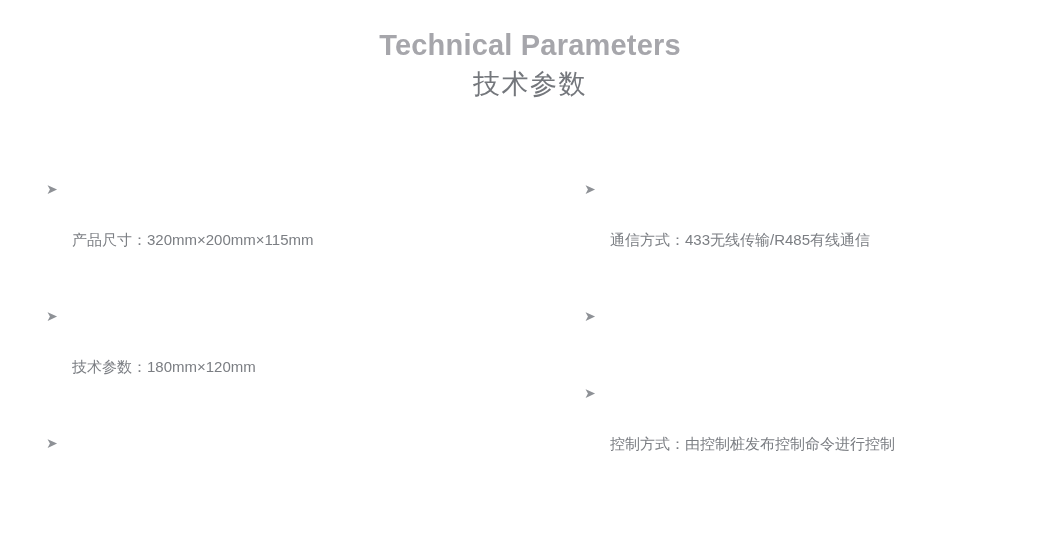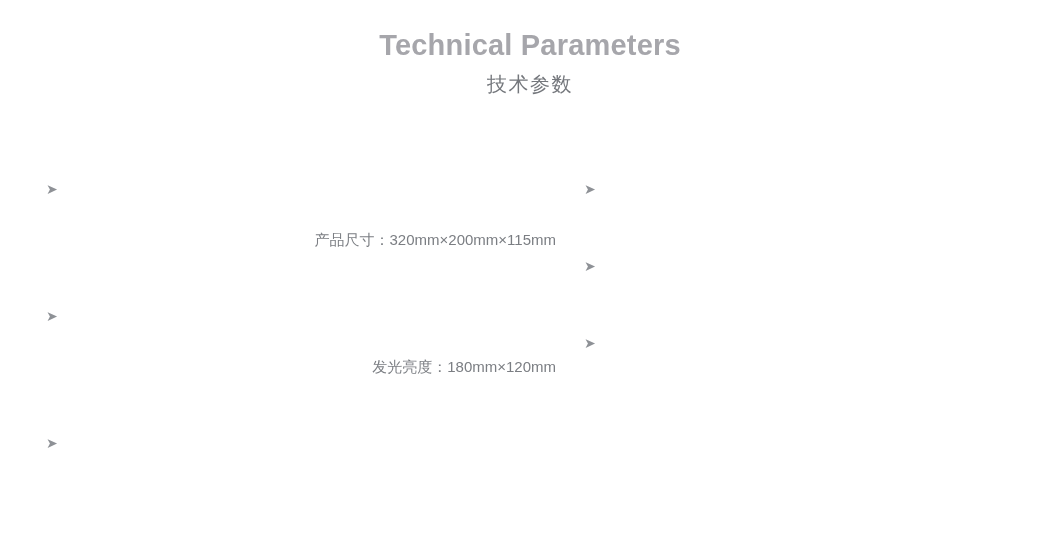--- a/index.html
+++ b/index.html
@@ -27,21 +27,21 @@
   }
   .title-en {
     font-size: 29px;
     font-weight: bold;
     color: #a6a6ab;
     letter-spacing: 0.2px;
     line-height: 34px;
     margin: 0;
   }
   .title-cn {
-    font-size: 20px;
+    font-size: 27px;
     font-weight: normal;
     color: #74777c;
     letter-spacing: 1.5px;
     line-height: 36px;
     margin: 4px 0 0 0;
   }
 
   
   .specs {
     position: absolute;
@@ -75,21 +75,20 @@
     top: 0;
     width: 18px;
     font-size: 14px;
     line-height: 25px;
     color: #8e9196;
     text-align: left;
     user-select: none;
   }
   .spec-text {
     display: block;
-    text-align: right;
   }
 </style>
 </head>
 <body>
 
 <div class="header">
   <h1 class="title-en">Technical Parameters</h1>
   <h2 class="title-cn">技术参数</h2>
 </div>
 
@@ -97,38 +96,40 @@
 
   <div class="col col-left">
 
     <div class="spec-item">
       <span class="bullet">➤</span>
       <span class="spec-text">产品尺寸：320mm×200mm×115mm</span>
     </div>
 
     <div class="spec-item">
       <span class="bullet">➤</span>
-      <span class="spec-text">发光亮度：180mm×120mm</span>
+      <span class="spec-text">技术参数：180mm×120mm</span>
     </div>
 
     <div class="spec-item">
       <span class="bullet">➤</span>
     </div>
 
   </div>
 
   <div class="col col-right">
 
     <div class="spec-item">
       <span class="bullet">➤</span>
+      <span class="spec-text">通信方式：433无线传输/R485有线通信</span>
     </div>
 
     <div class="spec-item">
       <span class="bullet">➤</span>
     </div>
 
     <div class="spec-item">
       <span class="bullet">➤</span>
+      <span class="spec-text">控制方式：由控制桩发布控制命令进行控制</span>
     </div>
 
   </div>
 
 </div>
 
 </body></html>

